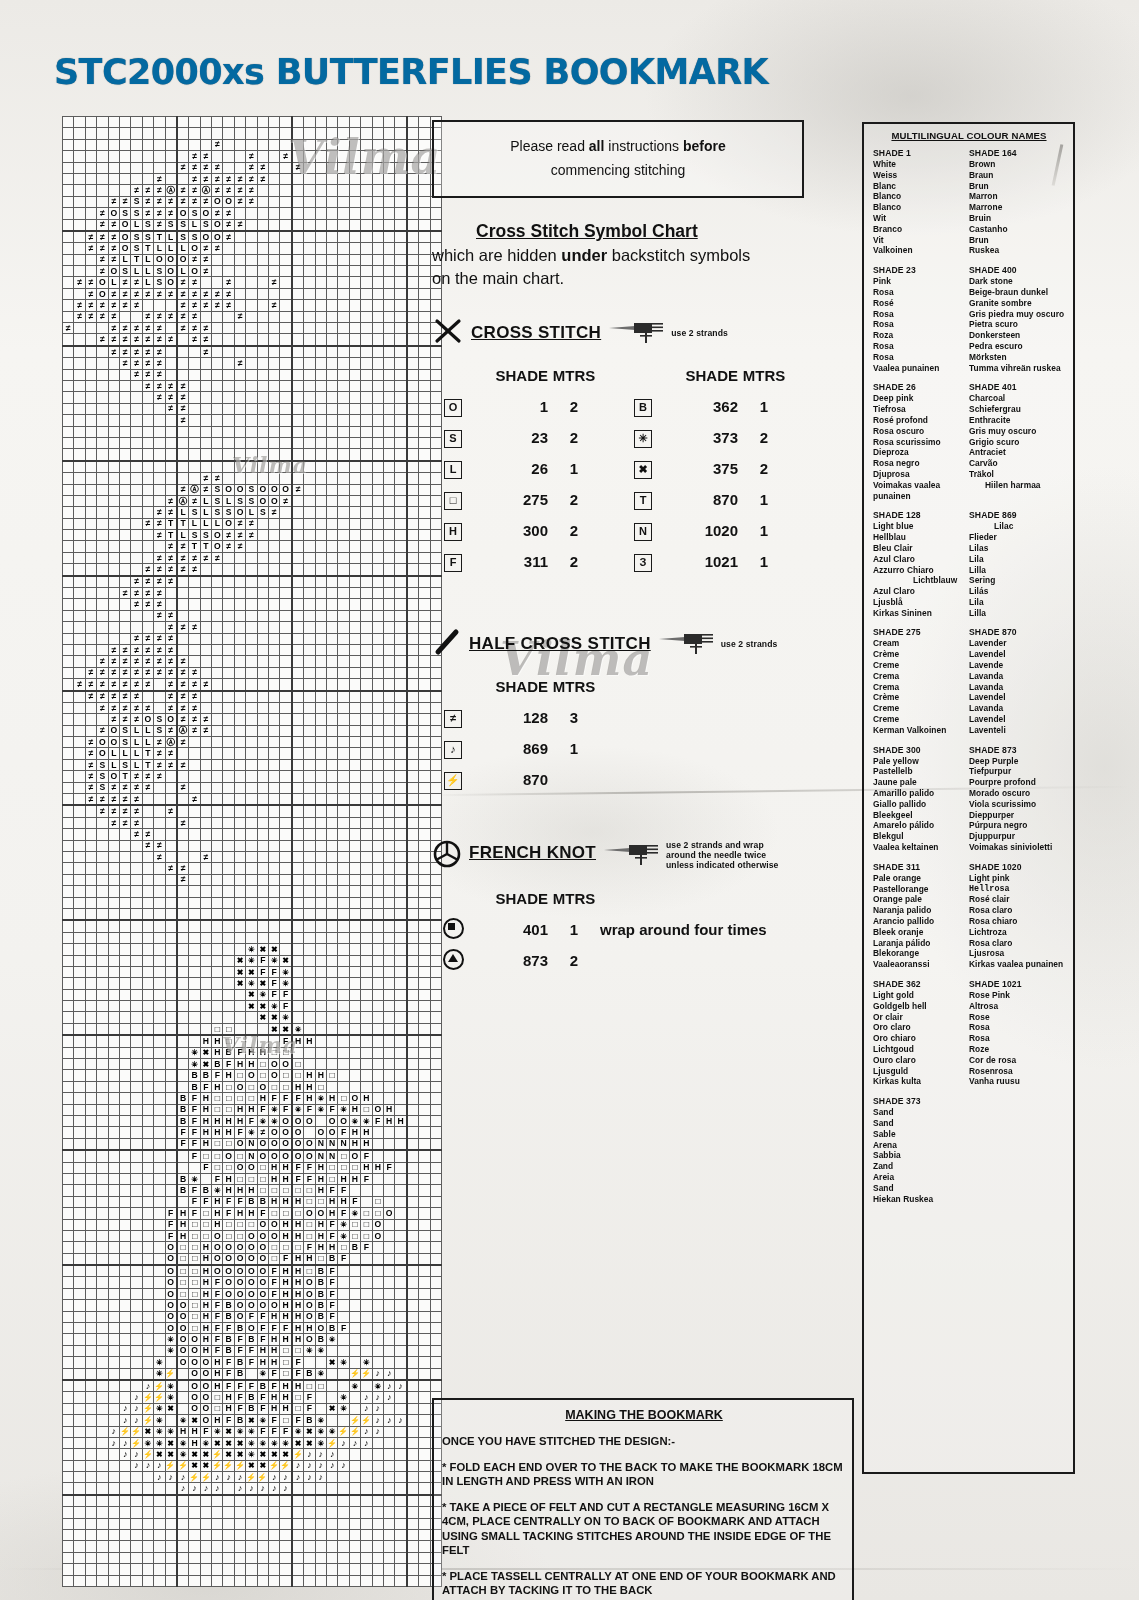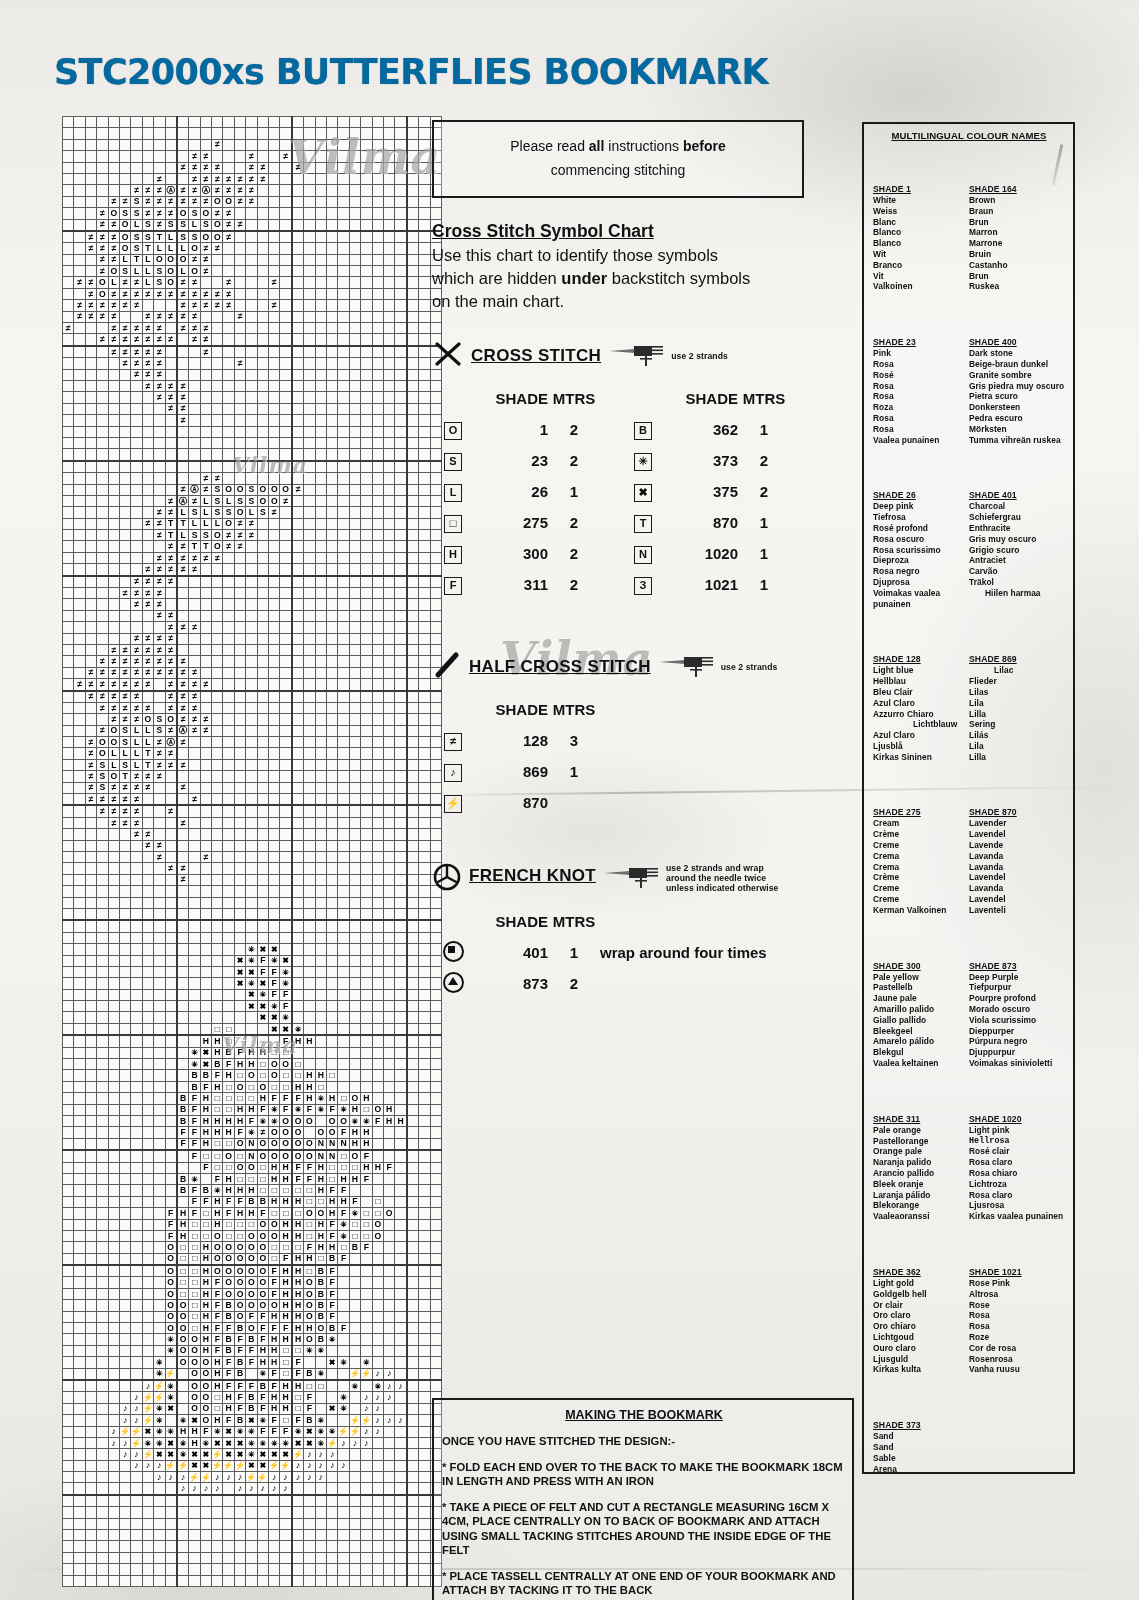--- a/index.html
+++ b/index.html
@@ -86,21 +86,21 @@
   #read-box{
     border:2.5px solid #1a1a1a;
     padding:12px 10px 14px;
     text-align:center;
     font-size:14px;line-height:24px;
     background:rgba(255,255,255,.25);
   }
   #read-box b{font-weight:bold;}
   #symchart{margin-top:22px;}
   #symchart p{margin:0;font-size:16.5px;line-height:23px;}
-  #symchart .h{font-size:17.5px;font-weight:bold;text-decoration:underline;margin-bottom:1px;}
+  #symchart .h{font-size:17.5px;font-weight:bold;text-decoration:underline;margin-bottom:1px;padding-left:44px;}
 
   .stitch-head{display:flex;align-items:center;gap:7px;margin-top:26px;}
   .stitch-head .glyph{flex:0 0 auto;}
   .stitch-head .lbl{
     font-size:17px;font-weight:bold;text-decoration:underline;letter-spacing:.3px;
     white-space:nowrap;
   }
   .needle{flex:0 0 auto;}
   .strands{
     font-size:8.6px;font-weight:bold;line-height:10px;
@@ -156,22 +156,22 @@
     box-sizing:border-box;
     overflow:hidden;
   }
   #col-head{
     text-align:center;font-size:9.6px;font-weight:bold;text-decoration:underline;
     letter-spacing:.1px;margin-bottom:7px;
   }
   .shade-pair{display:flex;margin-bottom:9px;}
   .shade-col{width:50%;}
   .shade-col .sh{
-    font-size:8.6px;font-weight:bold;text-decoration:underline;
-    margin-bottom:1px;letter-spacing:.1px;margin-top:36px;
+    font-size:8.6px;font-weight:bold;
+    margin-bottom:1px;letter-spacing:.1px;
   }
   .shade-col .nm{font-size:8.4px;font-weight:bold;line-height:10.8px;letter-spacing:.05px;}
   .pen{
     position:absolute;right:14px;top:20px;width:3px;height:42px;
     background:linear-gradient(160deg,#8b8985,#d8d6d1);
     transform:rotate(12deg);
     opacity:.75;
   }
 </style>
 </head>
@@ -4677,21 +4677,20 @@
 
 <div id="mid">
 
   <div id="read-box">
     <span>Please read </span><b>all</b><span> instructions </span><b>before</b><br>
     <span>commencing stitching</span>
   </div>
 
   <div id="symchart">
     <p class="h">Cross Stitch Symbol Chart</p>
-    <p>Use this chart to identify those symbols</p>
     <p><span>which are hidden </span><b>under</b><span> backstitch symbols</span></p>
     <p>on the main chart.</p>
   </div>
 
   <div class="stitch-head">
     <span class="glyph">
       <svg width="32" height="30" viewBox="0 0 32 30">
           <g stroke="#111" stroke-width="3.2" fill="none" stroke-linecap="round">
         <line x1="5" y1="5" x2="27" y2="25"></line>
             <line x1="27" y1="5" x2="5" y2="25"></line>

